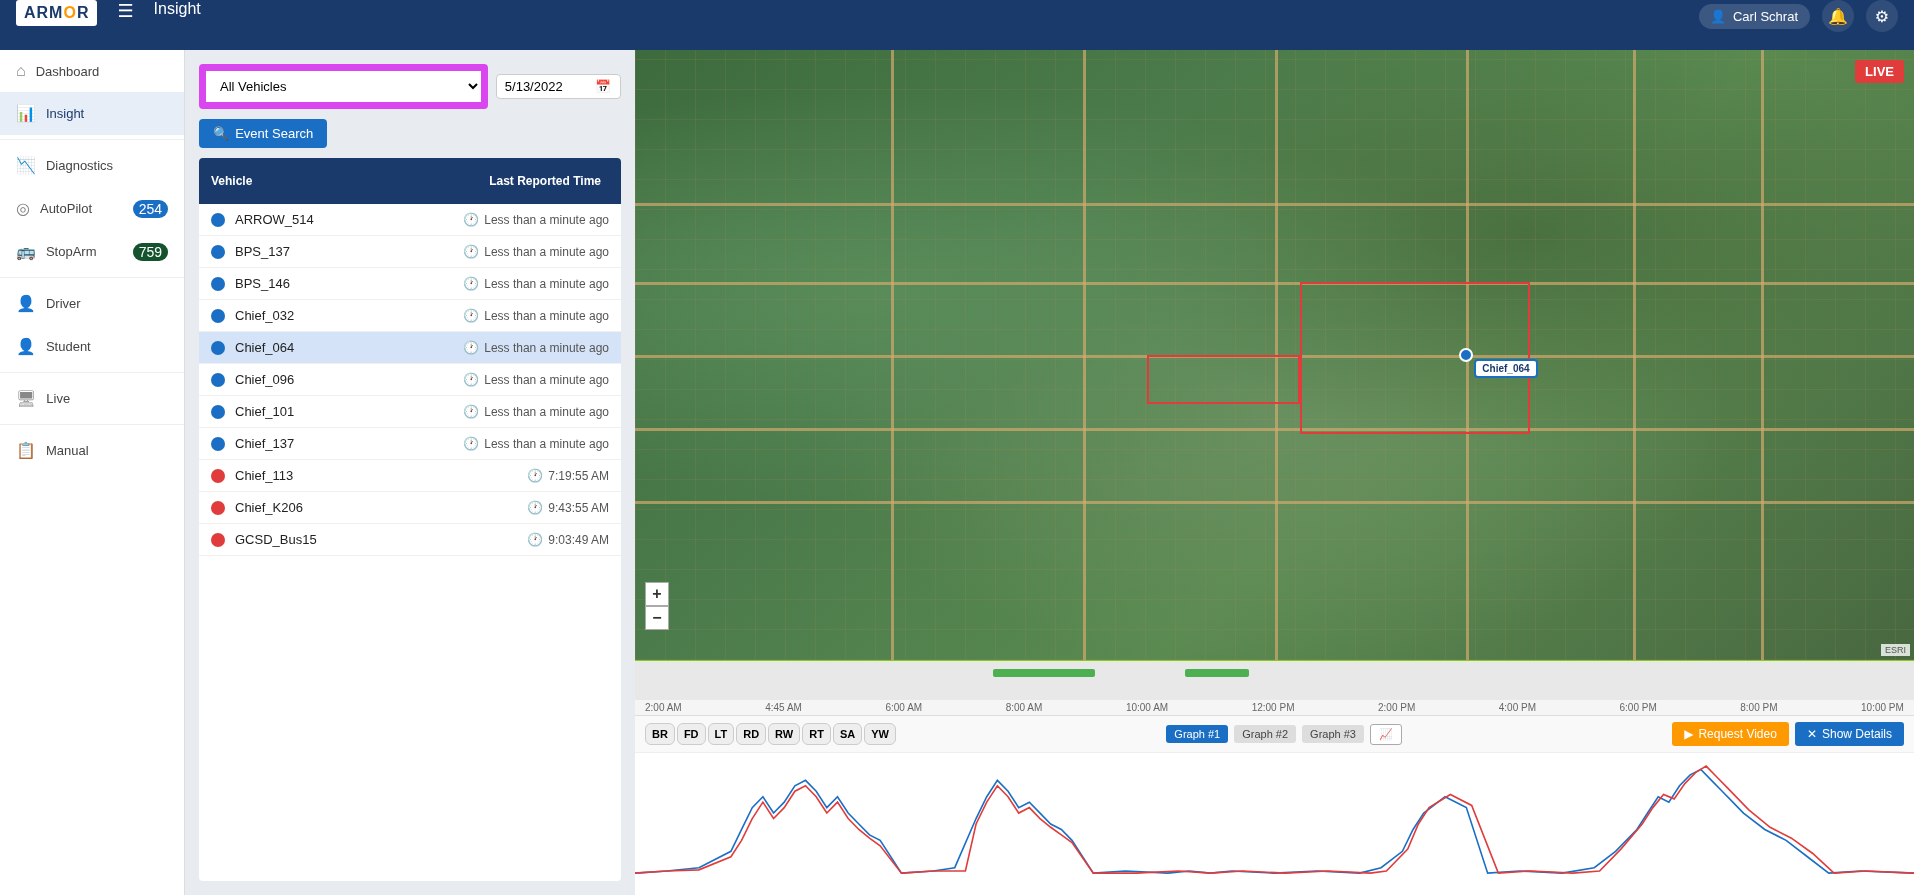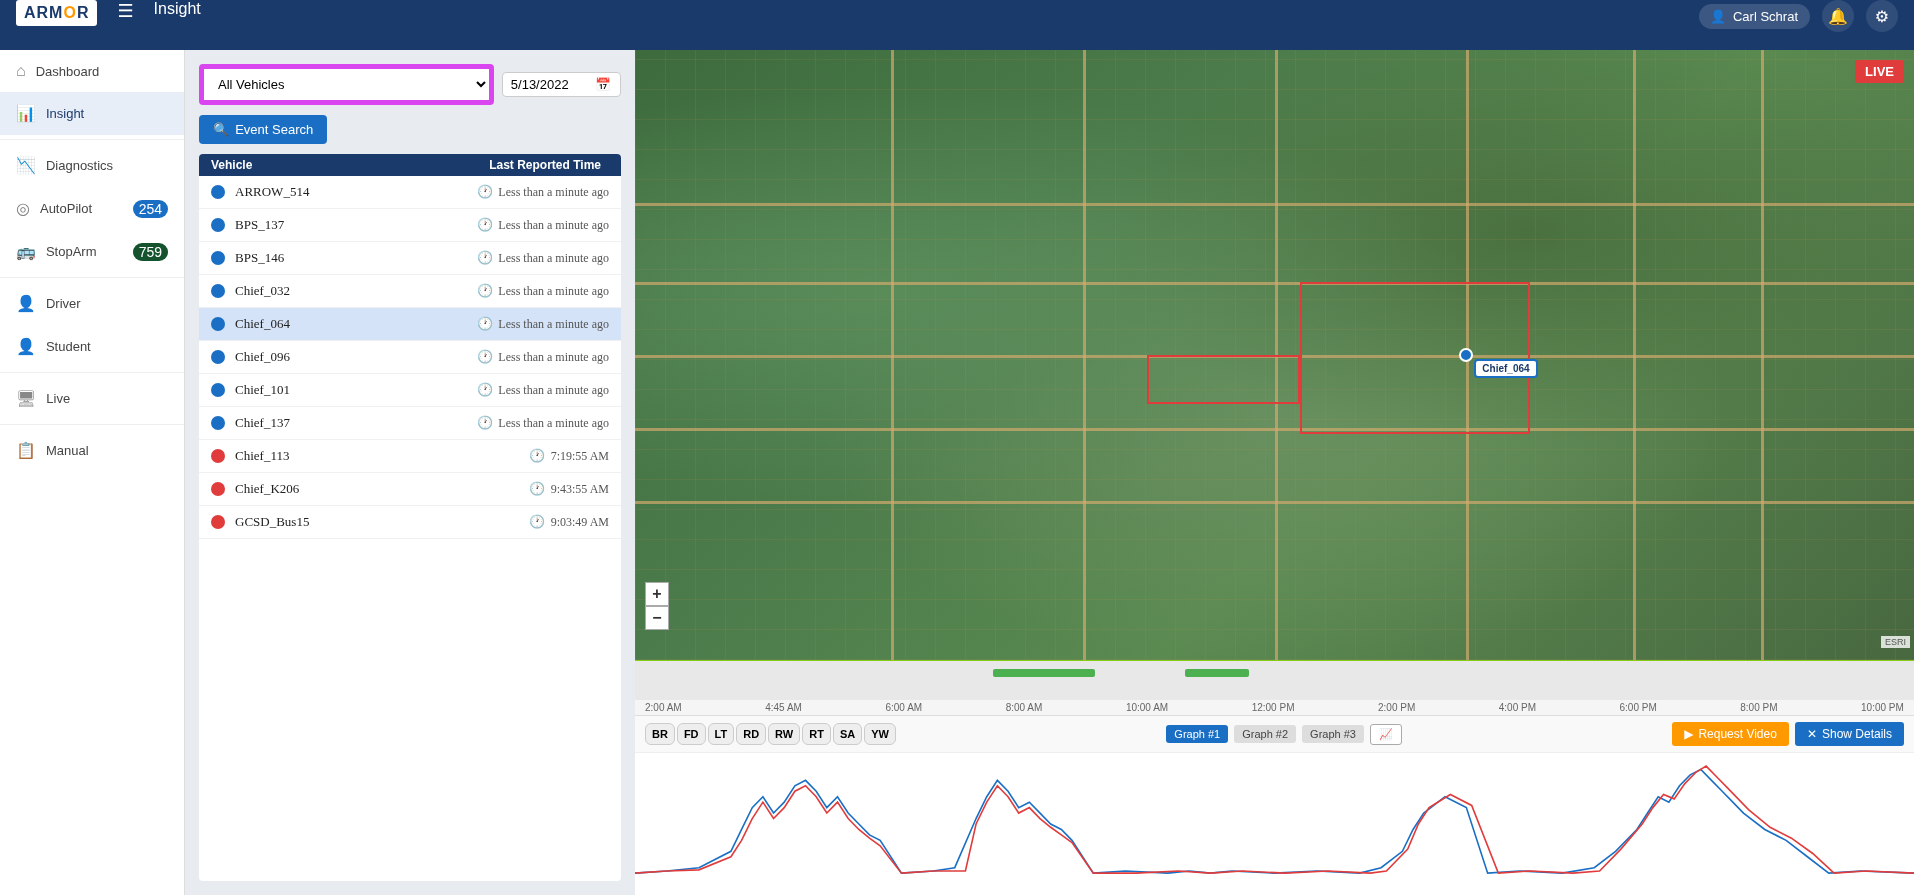--- a/index.html
+++ b/index.html
@@ -132,33 +132,34 @@
       overflow: hidden;
     }
     .left-panel-filters {
       display: flex;
       gap: 8px;
       align-items: center;
     }
     .select-vehicles {
       flex: 1;
       padding: 7px 10px;
-      border: 5px solid #d946ef;
+      border: 7px solid #d946ef;
       border-radius: 4px;
       background: #fff;
       font-size: 13px;
       cursor: pointer;
     }
     .date-input-wrap {
       display: flex;
       align-items: center;
       background: #fff;
       border: 1px solid #ccc;
       border-radius: 4px;
       padding: 4px 8px;
+      gap: 6px;
     }
     .date-input-wrap input {
       border: none;
       outline: none;
       font-size: 13px;
       width: 85px;
     }
     .search-row {
       display: flex;
       gap: 8px;
@@ -189,27 +190,27 @@
       border-radius: 4px;
       overflow: hidden;
       flex: 1;
       display: flex;
       flex-direction: column;
     }
     .vehicle-table-header {
       display: flex;
       background: #1a3a6b;
       color: #fff;
-      padding: 4px 12px;
+      padding: 16px 12px;
       font-size: 12px;
       font-weight: 600;
     }
     .vehicle-table-header .col-vehicle { flex: 1; }
     .vehicle-table-header .col-time { flex: 1; text-align: right; padding-right: 8px; }
-    .vehicle-table-body { overflow-y: auto; flex: 1; font-family: Liberation Serif, serif; }
+    .vehicle-table-body { overflow-y: auto; flex: 1; }
     .vehicle-row {
       display: flex;
       align-items: center;
       padding: 8px 12px;
       border-bottom: 1px solid #f0f0f0;
       cursor: pointer;
     }
     .vehicle-row.selected { background: #d4e3f7; }
     .vehicle-dot {
       width: 14px;
@@ -326,21 +327,21 @@
       position: absolute;
       width: 14px;
       height: 14px;
       background: #1a6fc4;
       border-radius: 50%;
       border: 2px solid #fff;
       z-index: 6;
     }
     .map-esri-badge {
       position: absolute;
-      bottom: 12px;
+      bottom: 4px;
       right: 4px;
       background: rgba(255,255,255,0.8);
       font-size: 9px;
       color: #555;
       padding: 1px 4px;
     }
 
     
     .timeline-container {
       height: 55px;

